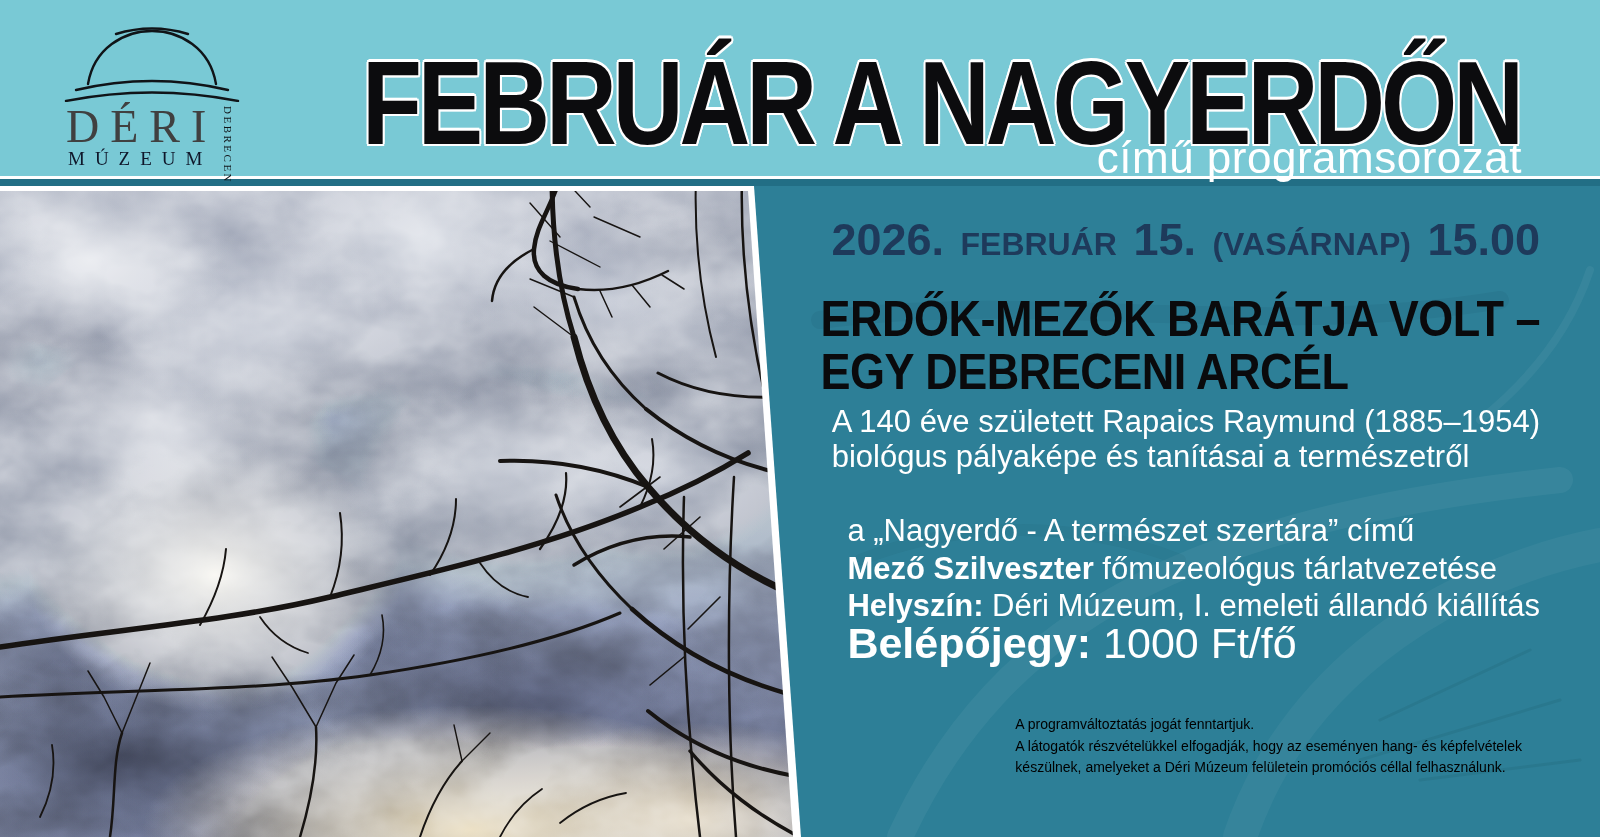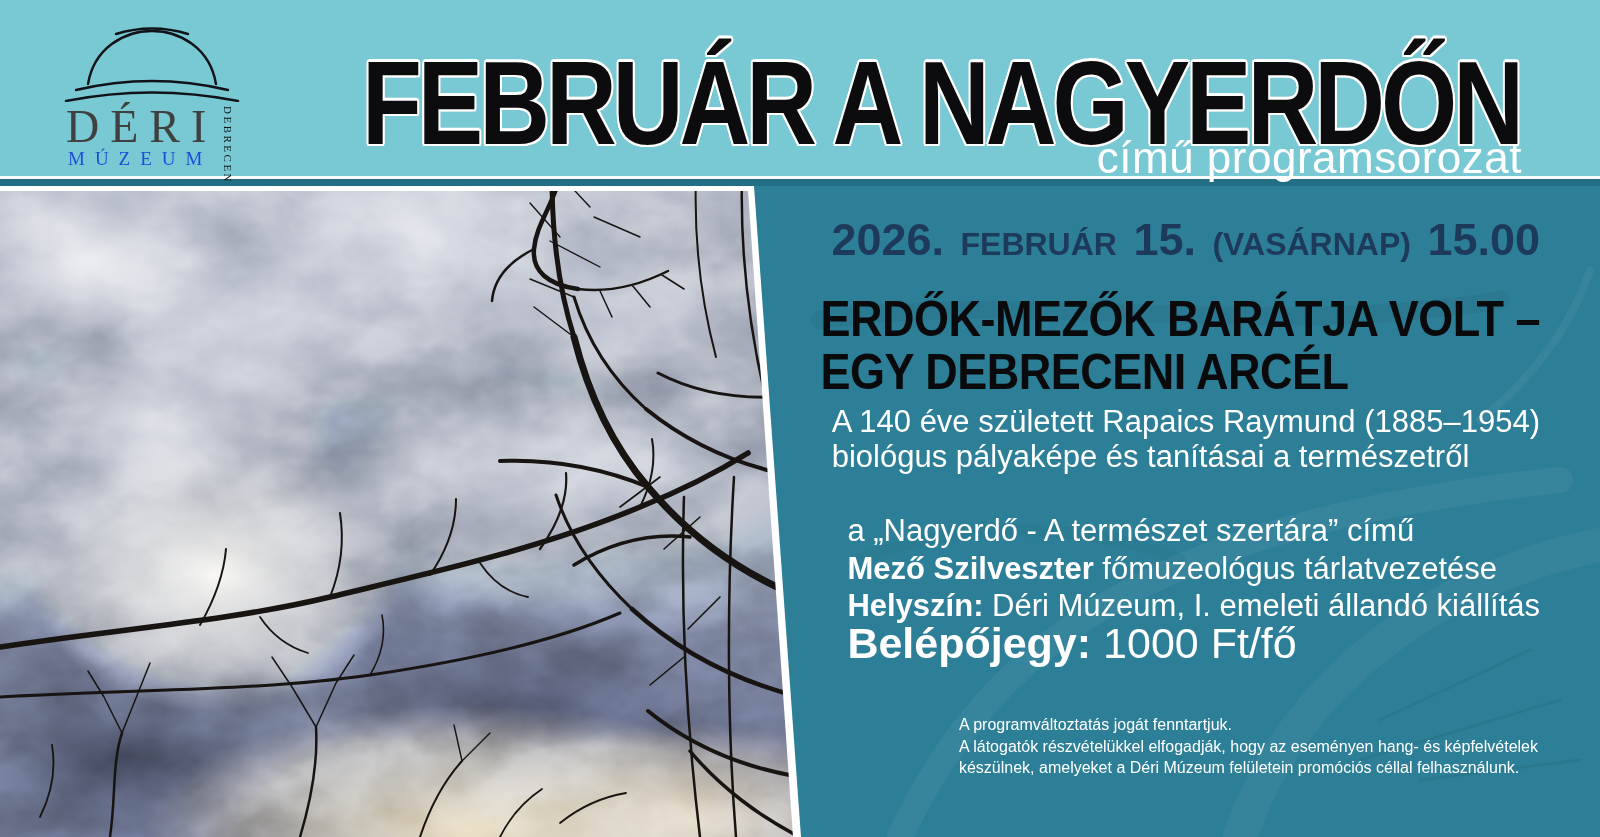--- a/index.html
+++ b/index.html
@@ -45,21 +45,21 @@
   
   .sep-white{position:absolute;left:0;top:176px;width:1600px;height:3px;background:#ffffff;z-index:3;}
   .sep-teal{position:absolute;left:0;top:179px;width:1600px;height:7px;background:#226e85;z-index:3;}
   
   .banner{position:absolute;left:0;top:0;width:1600px;height:176px;background:#79c9d5;z-index:4;}
   .logo{position:absolute;left:64px;top:22px;width:176px;height:146px;color:#101418;}
   .logo .dome{position:absolute;left:0;top:0;}
   .logo-deri{position:absolute;left:2px;top:82px;font-family:"Liberation Serif","DejaVu Serif",serif;
     font-size:46px;letter-spacing:11px;color:#404040;line-height:1;}
   .logo-muzeum{position:absolute;left:4px;top:127px;font-family:"Liberation Serif","DejaVu Serif",serif;
-    font-size:19px;letter-spacing:10px;color:#1d4ed8;line-height:1;}
+    font-size:19px;letter-spacing:10px;color:#0f172a;line-height:1;}
   .logo-city{position:absolute;left:158px;top:84px;writing-mode:vertical-rl;
     font-family:"Liberation Serif","DejaVu Serif",serif;font-size:11px;letter-spacing:2.5px;color:#101418;}
   .main-title{position:absolute;right:80px;top:34px;margin:0;white-space:nowrap;
     font-size:98px;font-weight:900;letter-spacing:-4px;color:#0c0c0e;
     transform:scaleY(1.22);transform-origin:top right;
     text-shadow:2px 0 #fff,-2px 0 #fff,0 2px #fff,0 -2px #fff,
       1.5px 1.5px #fff,-1.5px 1.5px #fff,1.5px -1.5px #fff,-1.5px -1.5px #fff;}
   .banner-subtitle{position:absolute;right:78px;top:133px;z-index:5;white-space:nowrap;
     font-size:44px;font-weight:400;color:#ffffff;letter-spacing:.5px;}
   
@@ -71,22 +71,22 @@
   .date-line span:first-child{margin-left:0;}
   .event-title{position:absolute;right:0;top:293px;margin:0;white-space:nowrap;
     font-size:45px;line-height:48px;font-weight:900;letter-spacing:-.5px;color:#0a0a0c;
     transform:scaleY(1.1);transform-origin:top right;}
   .event-subtitle{position:absolute;right:0;top:404px;white-space:nowrap;
     font-size:31px;line-height:35px;color:#ffffff;}
   .program{position:absolute;right:0;top:512px;white-space:nowrap;
     font-size:31px;line-height:37.5px;color:#ffffff;}
   .program .strong{font-weight:700;}
   .ticket-line{font-size:43px;}
-  .disclaimer{position:absolute;right:2px;top:714px;white-space:nowrap;
-    font-size:16px;line-height:21.5px;color:#ffffff;}
+  .disclaimer{position:absolute;right:18px;top:714px;white-space:nowrap;
+    font-size:14px;line-height:21.5px;color:#000000;}
 </style>
 </head>
 <body>
 
 <div class="poster">
 
   <div class="panel-bg">
     <svg width="1600" height="837" viewBox="0 0 1600 837">
       <g fill="none" stroke-linecap="round">
         <path d="M900,837 C1000,620 1190,520 1560,480" stroke="rgba(255,255,255,0.05)" stroke-width="26"></path>

